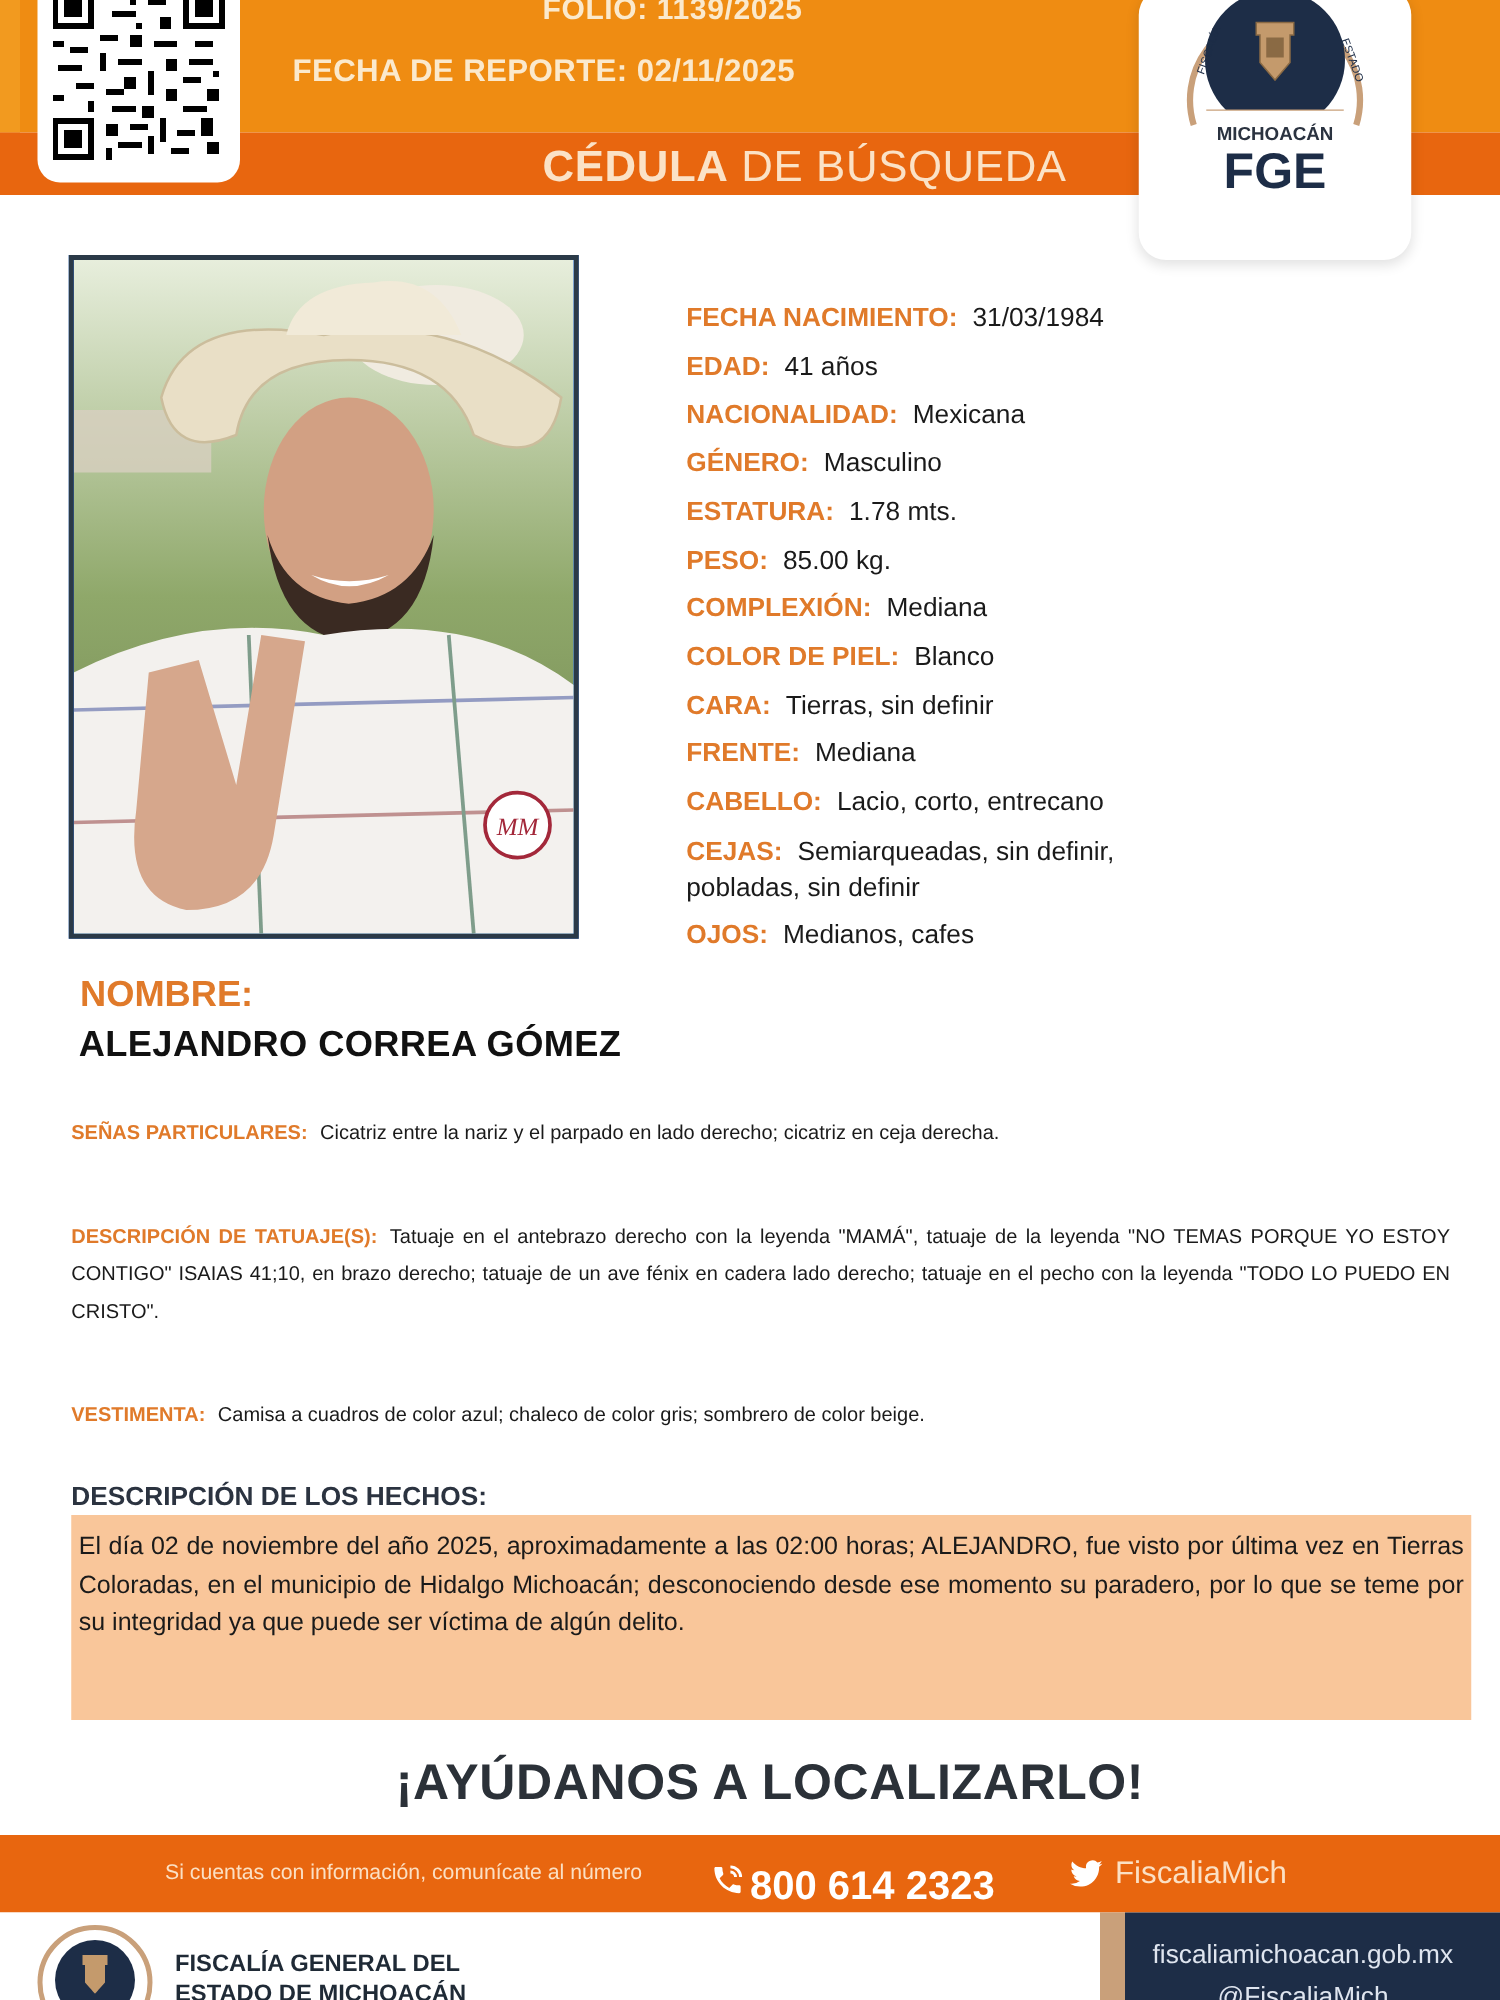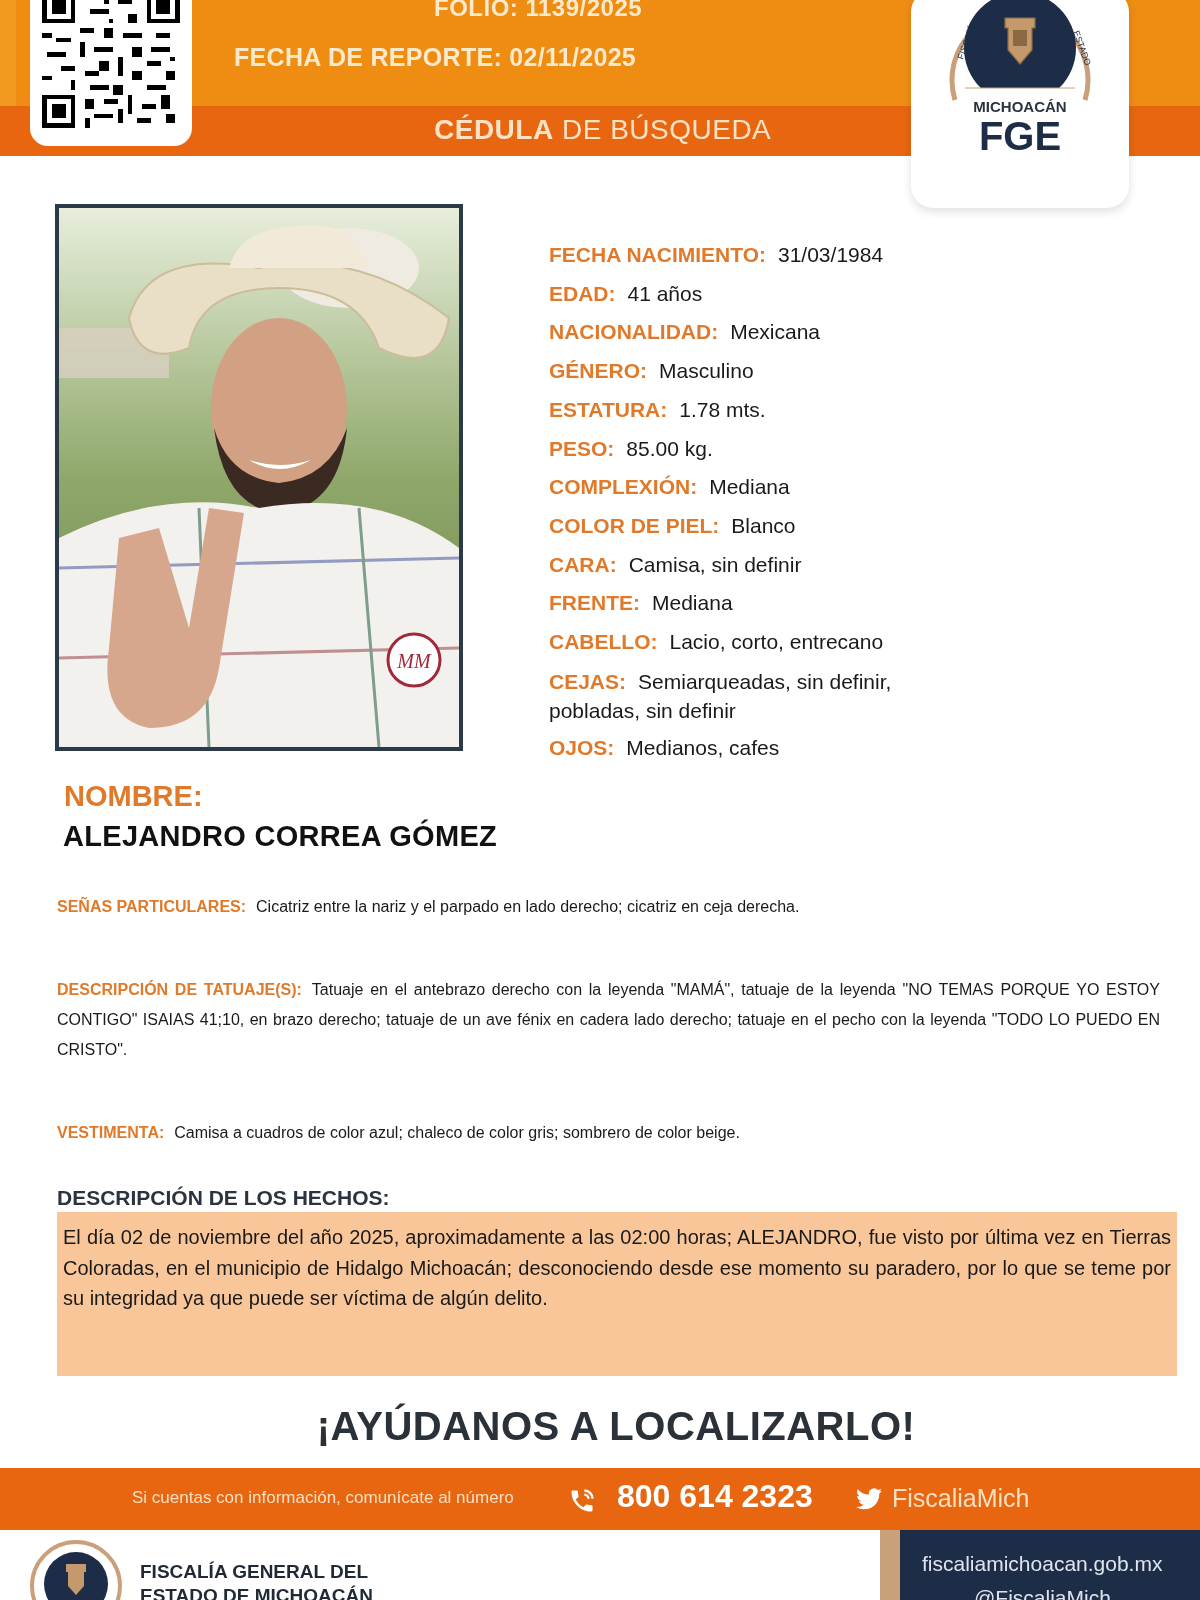--- a/index.html
+++ b/index.html
@@ -7,21 +7,21 @@
   body { position: relative; font-family: "Liberation Sans", sans-serif; color: #1a1a1a; }
 
   
   .hdr-top { position: absolute; left: 0; top: 0; width: 1200px; height: 106px; background: #ef8c12; }
   .hdr-band { position: absolute; left: 0; top: 106px; width: 1200px; height: 50px; background: #e8660f; }
   .hdr-left-strip { position: absolute; left: 0; top: 0; width: 16px; height: 106px; background: #f29a1f; }
   .qr-card { position: absolute; left: 30px; top: -20px; width: 162px; height: 166px; background: #ffffff; border-radius: 18px; padding: 10px 12px 16px 12px; }
   .qr { width: 138px; height: 138px; }
   .folio { position: absolute; left: 434px; top: -6px; color: #fbe9cc; font-weight: bold; font-size: 24px; letter-spacing: 0.5px; }
   .fecha-rep { position: absolute; left: 234px; top: 43px; color: #fbe9cc; font-weight: bold; font-size: 25px; letter-spacing: 0.3px; }
-  .cedula { position: absolute; left: 434px; top: 114px; color: #fbe2c6; font-size: 28px; letter-spacing: 0.5px; }
+  .cedula { position: absolute; left: 434px; top: 114px; color: #fbe2c6; font-size: 35px; letter-spacing: 0.5px; }
   .cedula b { font-weight: bold; }
 
   .logo-card { position: absolute; left: 911px; top: -10px; width: 218px; height: 218px; background: #ffffff; border-radius: 22px; box-shadow: 0 4px 10px rgba(0,0,0,0.12); }
   .logo-svg { position: absolute; left: 24px; top: 0; width: 170px; height: 170px; }
 
   
   .photo { position: absolute; left: 55px; top: 204px; width: 408px; height: 547px; border: 4px solid #2b3a48; overflow: hidden; background: #3b82f6; }
   .photo svg { width: 100%; height: 100%; display: block; }
 
   
@@ -42,21 +42,21 @@
   .p-vest { top: 1118px; }
 
   .hechos-k { position: absolute; left: 57px; top: 1186px; color: #2b3340; font-weight: bold; font-size: 21px; }
   .hechos-box { position: absolute; left: 57px; top: 1212px; width: 1120px; height: 164px; background: #f9c69a; padding: 10px 6px 0 6px; font-size: 20px; line-height: 30.5px; text-align: justify; color: #1a1a1a; }
 
   
   .cta { position: absolute; left: 0; top: 1404px; width: 1200px; text-align: center; font-weight: bold; font-size: 40px; color: #2b3138; letter-spacing: 0.5px; padding-left: 32px; }
 
   .contact-bar { position: absolute; left: 0; top: 1468px; width: 1200px; height: 62px; background: #e8660f; }
   .contact-bar .msg { position: absolute; left: 132px; top: 20px; color: #fbe0c4; font-size: 17px; }
-  .contact-bar .phone { position: absolute; left: 568px; top: 10px; color: #ffffff; font-weight: bold; font-size: 32px; display: flex; align-items: flex-end; gap: 21px; }
+  .contact-bar .phone { position: absolute; left: 568px; top: 22px; color: #ffffff; font-weight: bold; font-size: 32px; display: flex; align-items: flex-start; gap: 4px; }
   .contact-bar .tw { position: absolute; left: 856px; top: 16px; color: #fbe0c4; font-size: 25px; display: flex; align-items: center; gap: 10px; }
 
   .footer-white { position: absolute; left: 0; top: 1530px; width: 880px; height: 70px; background: #ffffff; }
   .footer-gold { position: absolute; left: 880px; top: 1530px; width: 20px; height: 70px; background: #c9a07a; }
   .footer-navy { position: absolute; left: 900px; top: 1530px; width: 324px; height: 70px; background: #1d2d47; }
   .footer-navy .site { position: absolute; left: 22px; top: 22px; color: #dfe5ef; font-size: 21px; }
   .footer-navy .handle { position: absolute; left: 74px; top: 56px; color: #dfe5ef; font-size: 21px; }
   .footer-logo { position: absolute; left: 28px; top: 1538px; width: 96px; height: 96px; }
   .footer-org { position: absolute; left: 140px; top: 1560px; font-weight: bold; font-size: 19px; color: #1f2a36; line-height: 24px; }
 </style>
@@ -175,21 +175,21 @@
 
 <div class="attrs">
   <div class="attr"><span class="k">FECHA NACIMIENTO:</span><span>31/03/1984</span></div>
   <div class="attr"><span class="k">EDAD:</span><span>41 años</span></div>
   <div class="attr"><span class="k">NACIONALIDAD:</span><span>Mexicana</span></div>
   <div class="attr"><span class="k">GÉNERO:</span><span>Masculino</span></div>
   <div class="attr"><span class="k">ESTATURA:</span><span>1.78 mts.</span></div>
   <div class="attr"><span class="k">PESO:</span><span>85.00 kg.</span></div>
   <div class="attr"><span class="k">COMPLEXIÓN:</span><span>Mediana</span></div>
   <div class="attr"><span class="k">COLOR DE PIEL:</span><span>Blanco</span></div>
-  <div class="attr"><span class="k">CARA:</span><span>Camisa, sin definir</span></div>
+  <div class="attr"><span class="k">CARA:</span><span>Tierras, sin definir</span></div>
   <div class="attr"><span class="k">FRENTE:</span><span>Mediana</span></div>
   <div class="attr"><span class="k">CABELLO:</span><span>Lacio, corto, entrecano</span></div>
   <div class="attr wrap"><span class="k">CEJAS:</span><span>Semiarqueadas, sin definir, pobladas, sin definir</span></div>
   <div class="attr"><span class="k">OJOS:</span><span>Medianos, cafes</span></div>
 </div>
 
 <div class="nombre-k">NOMBRE:</div>
 <div class="nombre-v">ALEJANDRO CORREA GÓMEZ</div>
 
 <div class="para p-senas"><span class="k">SEÑAS PARTICULARES:</span><span>Cicatriz entre la nariz y el parpado en lado derecho; cicatriz en ceja derecha.</span></div>

